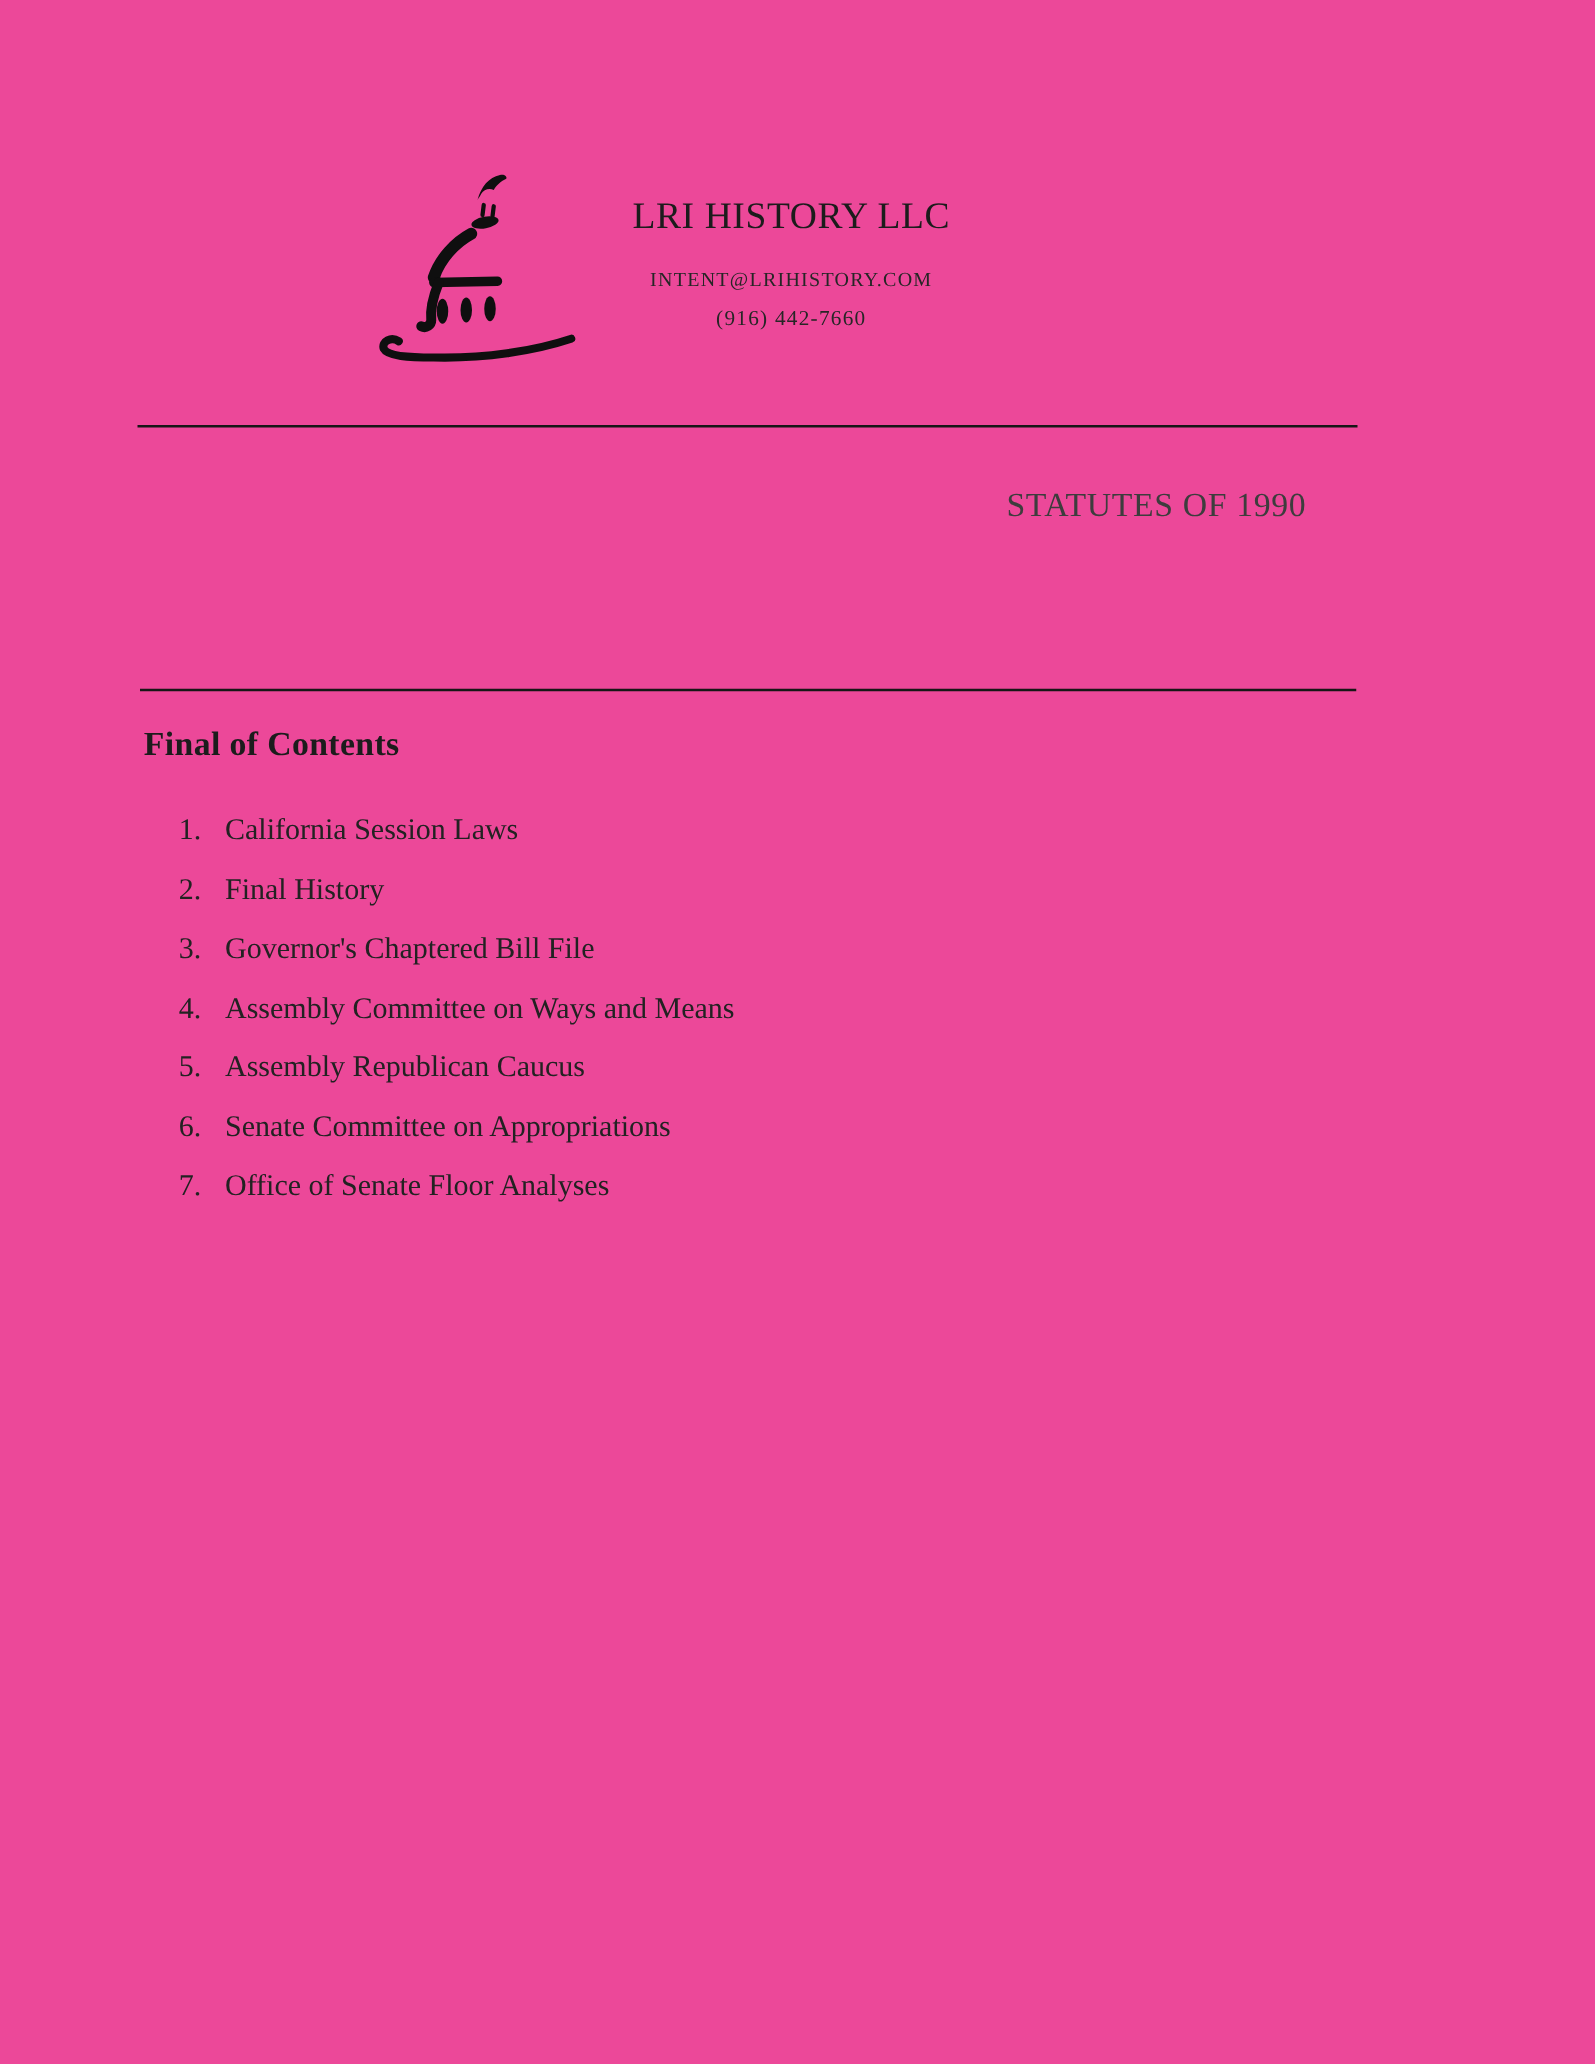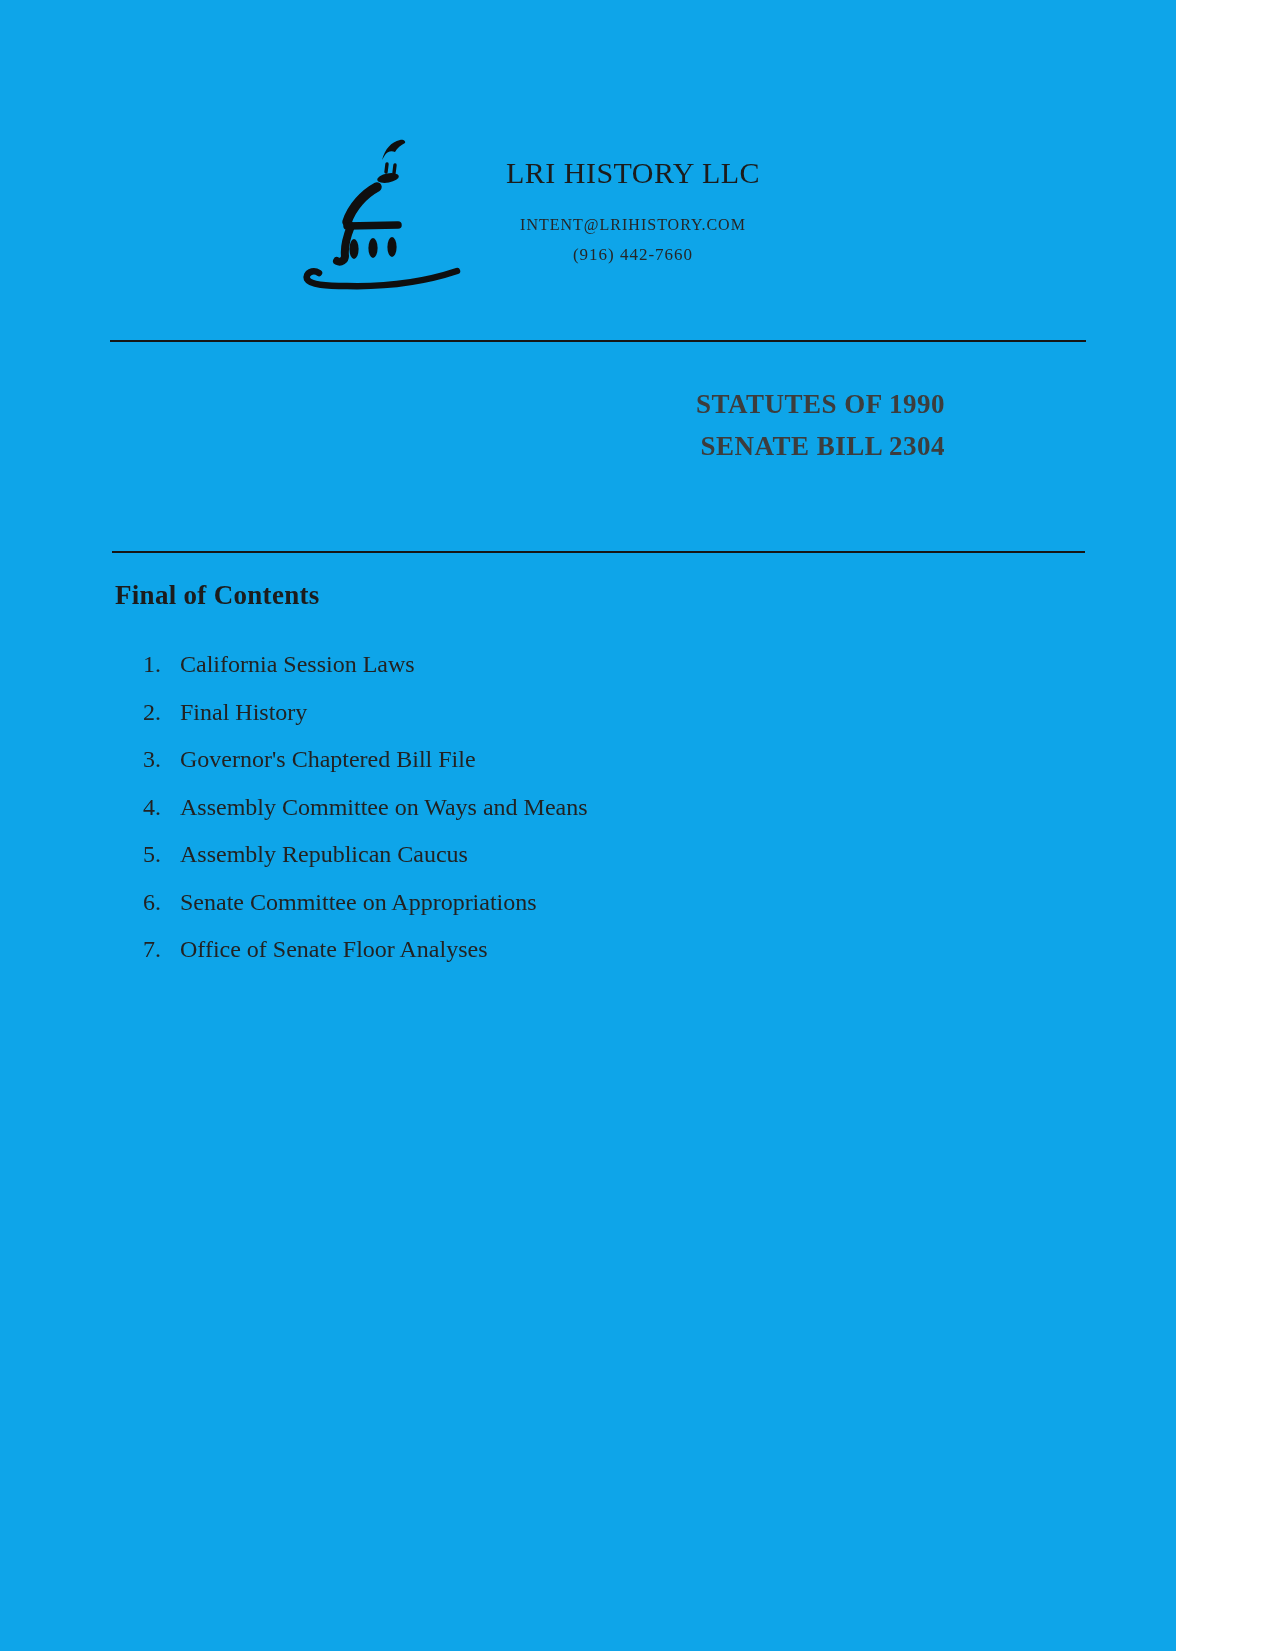--- a/index.html
+++ b/index.html
@@ -1,23 +1,23 @@
 <!DOCTYPE html>
 <html><head>
 <meta charset="utf-8">
 <style>
   * { margin: 0; padding: 0; box-sizing: border-box; }
   html, body { background: #ffffff; }
   body { font-family: "Liberation Serif", serif; }
 
   .page {
     position: relative;
-    width: 1176px;
+    width: 1276px;
     height: 1651px;
-    background: #0ea5e9;
+    background: #ec4899;
     overflow: hidden;
   }
 
   
   .logo {
     position: absolute;
     left: 292px;
     top: 127px;
     width: 180px;
     height: 168px;
@@ -60,21 +60,21 @@
   }
   .rule-1 { left: 110px; top: 340px; width: 976px; }
   .rule-2 { left: 112px; top: 551px; width: 973px; }
 
   
   .reference {
     position: absolute;
     right: 231px;
     top: 383px;
     text-align: right;
-    font-weight: bold;
+    font-weight: normal;
     font-size: 27px;
     line-height: 42px;
     color: #3d3d3d;
     letter-spacing: 0.5px;
   }
   .reference .ref-line { white-space: pre; }
 
   
   .toc-title {
     position: absolute;
@@ -138,21 +138,20 @@
       <div class="contact-line">INTENT@LRIHISTORY.COM</div>
       <div class="contact-line phone">(916) 442-7660</div>
     </div>
   </div>
 
   <div class="rule rule-1"></div>
   <div class="rule rule-2"></div>
 
   <div class="reference">
     <div class="ref-line">STATUTES OF 1990</div>
-    <div class="ref-line">SENATE BILL 2304</div>
   </div>
 
   <div class="toc-title">Final of Contents</div>
 
   <ol class="toc-list">
     <li class="toc-item">
       <span class="toc-num">1.</span>
       <span class="toc-label">California Session Laws</span>
     </li>
     <li class="toc-item">

